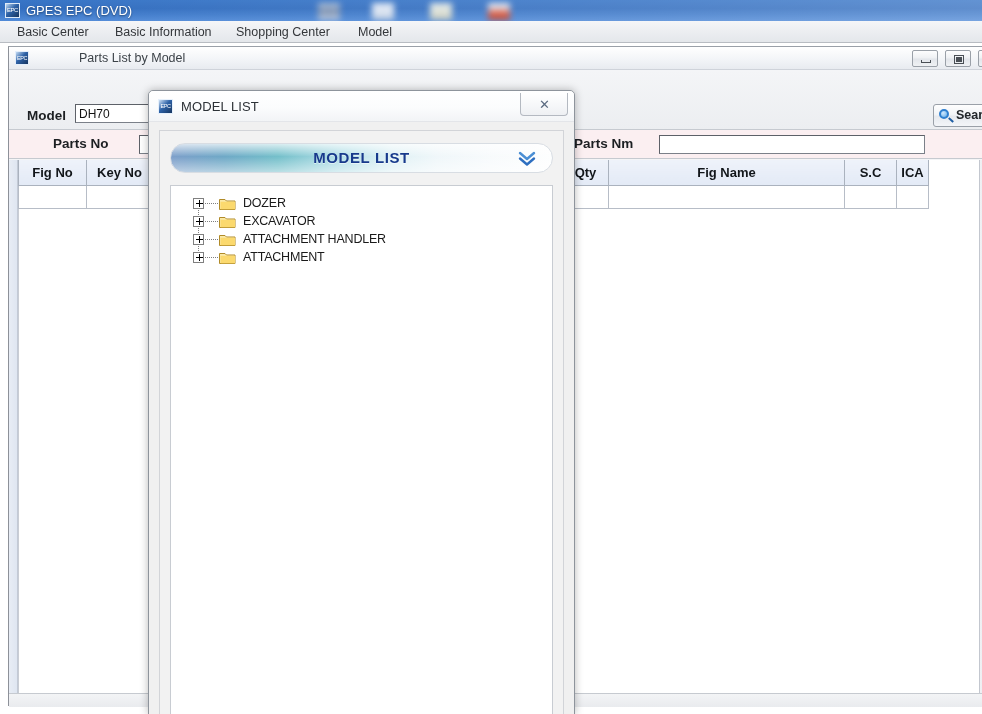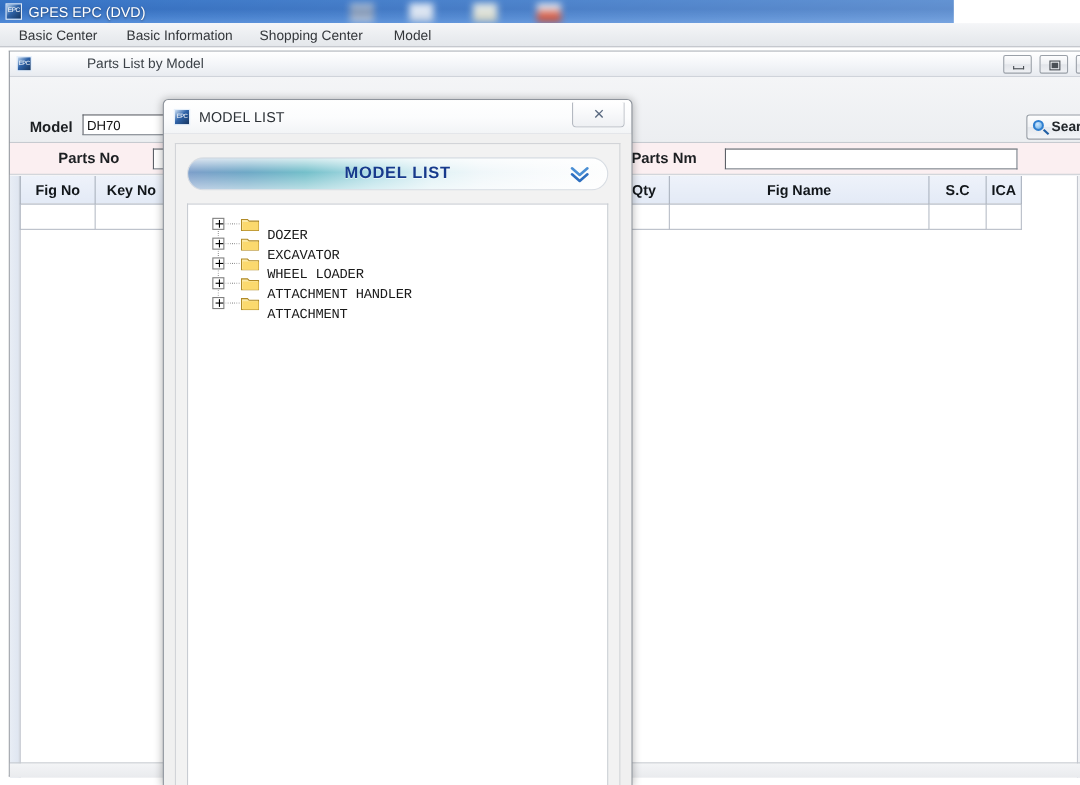--- a/index.html
+++ b/index.html
@@ -13,21 +13,21 @@
 
   
   #app {
     position: relative;
     width: 982px; height: 714px;
     background: #ffffff;
   }
 
   .titlebar {
     position: absolute; left: 0; top: 0;
-    width: 867px; height: 21px;
+    width: 982px; height: 21px;
     background: linear-gradient(to bottom, #2f6fc4 0%, #2a68bd 40%, #3876c9 70%, #4a86d6 100%);
     overflow: hidden;
   }
   .titlebar-sheen {
     position: absolute; left: 0; top: 0; width: 100%; height: 100%;
     background: linear-gradient(to right, rgba(255,255,255,0.04), rgba(255,255,255,0.16) 60%, rgba(255,255,255,0.25));
     pointer-events: none;
   }
   .tb-icon {
     position: absolute; left: 5px; top: 3px;
@@ -393,24 +393,23 @@
     background-image: linear-gradient(to right, #7f7f7f 1px, transparent 1px);
     background-size: 2px 1px;
   }
   .folder {
     position: absolute; left: 48px; top: 3px;
     width: 17px; height: 13px;
   }
   .tree-label {
     position: absolute; left: 72px; top: 1px;
     font-size: 12.5px; color: #1a1a1a;
-    font-family: Liberation Mono, monospace;
+    font-family: Liberation Sans, sans-serif;
     letter-spacing: -0.2px;
     line-height: 16px;
-    margin-top: 11px;
   }
 </style>
 </head>
 <body>
 
 <div id="app">
 
   <div class="titlebar">
     <div class="titlebar-sheen"></div>
     <div class="blur-ico b1"></div>
@@ -538,30 +537,20 @@
             <span class="trunk"></span>
             <span class="plusbox"></span>
             <span class="hdots"></span>
             <svg class="folder" viewBox="0 0 17 13">
               <path d="M0.5 2.5 L0.5 12.5 L16 12.5 L16 4 L7.5 4 L6 2.5 Z" fill="#fae9a8" stroke="#b08a28" stroke-width="1"></path>
               <path d="M1.5 4.8 L16 4.8 L16 12.3 L1.5 12.3 Z" fill="#fbd96e" stroke="none"></path>
             </svg>
             <span class="tree-label">EXCAVATOR</span>
           </div>
 
-          <div class="tree-row">
-            <span class="trunk"></span>
-            <span class="plusbox"></span>
-            <span class="hdots"></span>
-            <svg class="folder" viewBox="0 0 17 13">
-              <path d="M0.5 2.5 L0.5 12.5 L16 12.5 L16 4 L7.5 4 L6 2.5 Z" fill="#fae9a8" stroke="#b08a28" stroke-width="1"></path>
-              <path d="M1.5 4.8 L16 4.8 L16 12.3 L1.5 12.3 Z" fill="#fbd96e" stroke="none"></path>
-            </svg>
-            <span class="tree-label">WHEEL LOADER</span>
-          </div>
 
 
 
 
 
           <div class="tree-row">
             <span class="trunk"></span>
             <span class="plusbox"></span>
             <span class="hdots"></span>
             <svg class="folder" viewBox="0 0 17 13">

